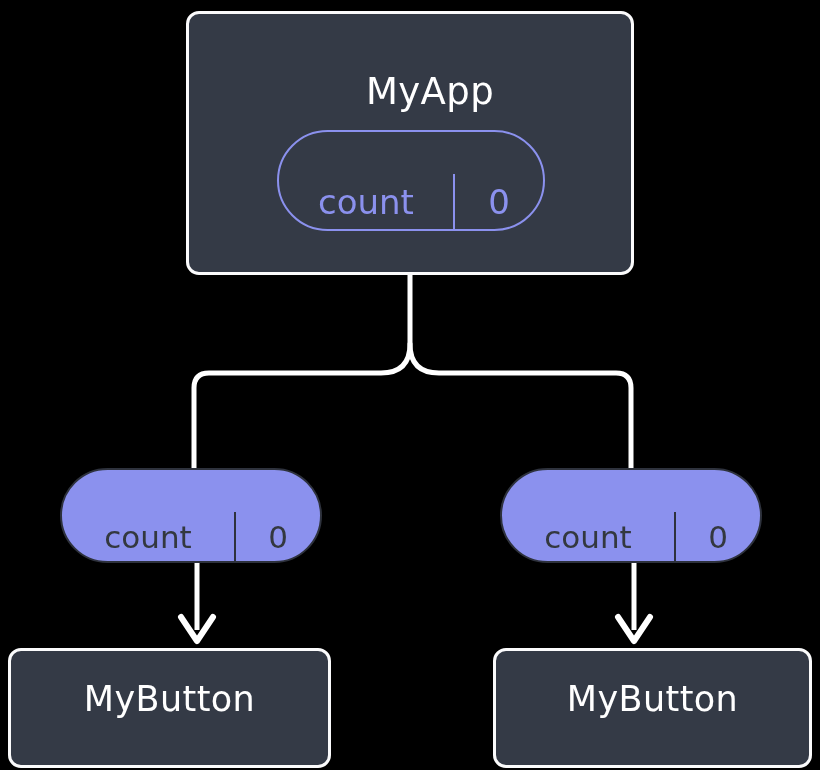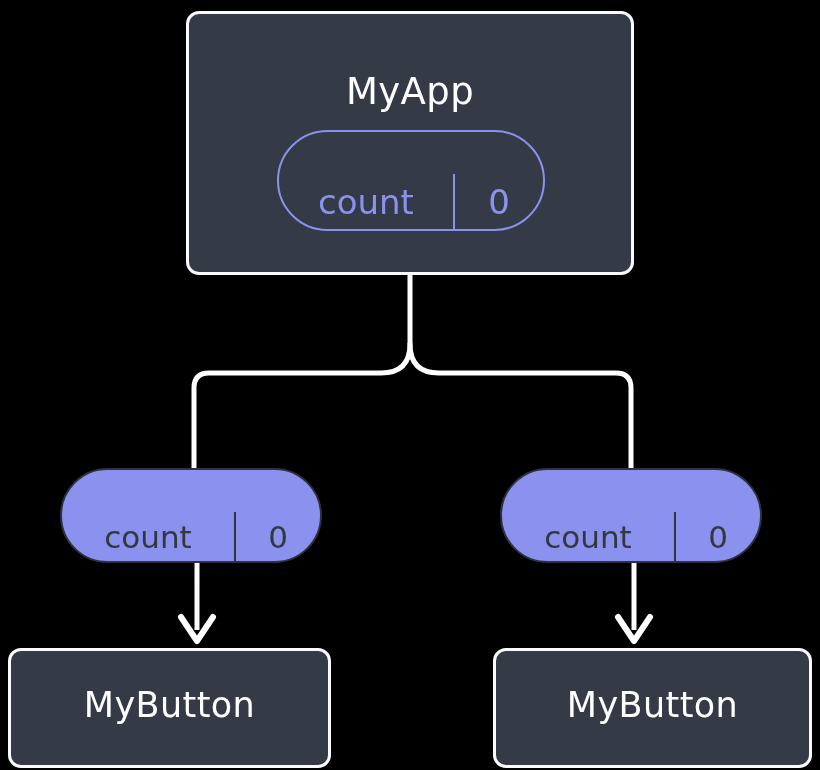--- a/index.html
+++ b/index.html
@@ -48,31 +48,32 @@
   
   #root-node {
     left: 186px;
     top: 11px;
     width: 448px;
     height: 264px;
   }
   #root-node .node-title {
     top: 56px;
     font-size: 37px;
+    padding-left: 20px;
   }
 
   
   .leaf-node {
     height: 120px;
     top: 648px;
   }
   #leaf-node-left  { left: 8px;   width: 323px; }
   #leaf-node-right { left: 493px; width: 319px; }
   .leaf-node .node-title {
-    top: 34px;
+    top: 28px;
     font-size: 35px;
   }
 
   
   .pill {
     position: absolute;
     box-sizing: border-box;
     display: flex;
     align-items: stretch;
     z-index: 3;

